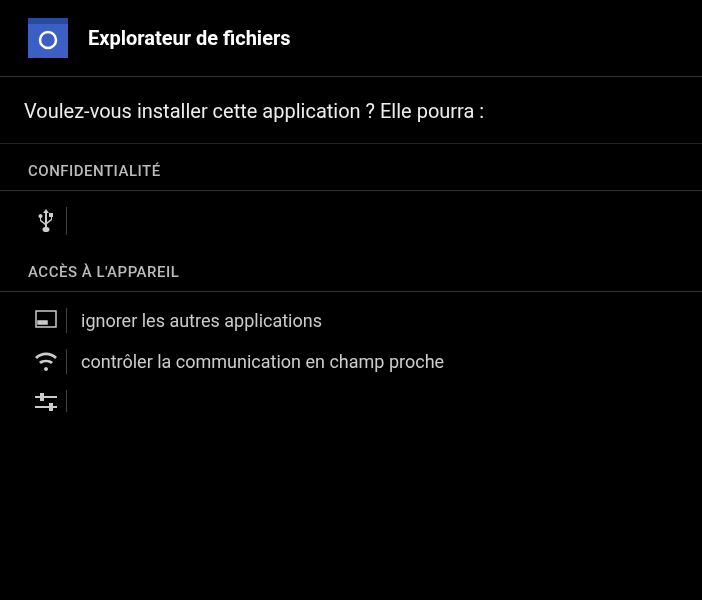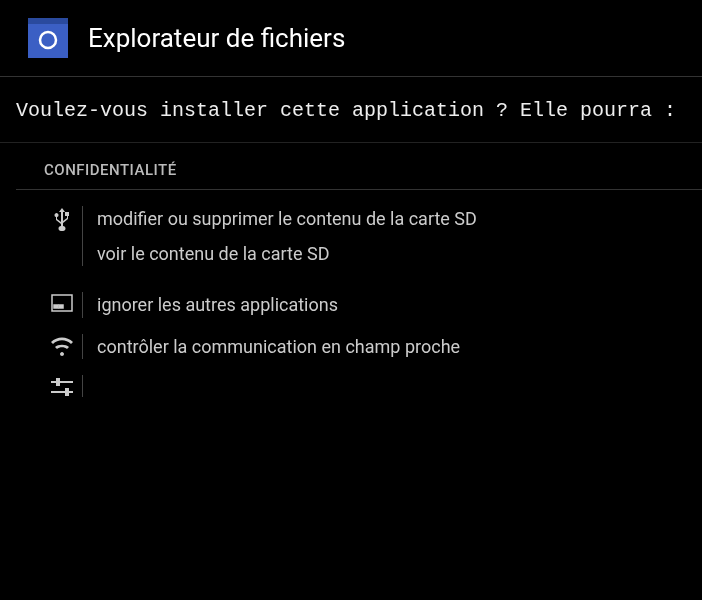--- a/index.html
+++ b/index.html
@@ -40,32 +40,31 @@
       height: 6px;
       background: #2a4a9e;
     }
     .app-icon svg {
       position: relative;
       z-index: 1;
       margin-top: 3px;
     }
     .app-title {
       color: #fff;
-      font-size: 26px;
-      font-weight: 400;
+      font-size: 20px;
+      font-weight: 700;
     }
     .prompt {
-      padding: 22px 16px 20px 16px;
+      padding: 22px 16px 20px 24px;
       color: #eee;
       font-size: 20px;
       border-bottom: 1px solid #222;
-      font-family: Liberation Mono, monospace;
     }
     .section {
-      padding: 0 0 10px 16px;
+      padding: 0 0 10px 0;
     }
     .section-header {
       color: #bbb;
       font-size: 15px;
       font-weight: 500;
       letter-spacing: 0.5px;
       padding: 18px 28px 10px 28px;
       border-bottom: 1px solid #333;
     }
     .perm-row {
@@ -114,28 +113,25 @@
 
 <div class="section">
   <div class="section-header">CONFIDENTIALITÉ</div>
   <div class="perm-row">
     <div class="perm-icon">
       <svg width="20" height="26" viewBox="0 0 20 26" fill="#ccc">
         <path d="M10 0 L13 4 L11 4 L11 13 L15 10 L15 8 L13 8 L13 4 L17 4 L17 8 L16 8 L16 11 L11 15 L11 18 C12.5 18 13.5 19 13.5 20.5 C13.5 22 12.5 23 11 23 L9 23 C7.5 23 6.5 22 6.5 20.5 C6.5 19 7.5 18 9 18 L9 16 L4 12 L4 9 C3 9 2.5 8 2.5 7 C2.5 6 3.5 5 4.5 5 C5.5 5 6.5 6 6.5 7 C6.5 8 6 9 5 9 L5 11 L9 14 L9 4 L7 4 Z"></path>
       </svg>
     </div>
     <div class="perm-divider"></div>
-    <div class="perm-text">
-      <div>modifier ou supprimer le contenu de la carte SD</div>
-      <div>voir le contenu de la carte SD</div>
-    </div>
   </div>
 </div>
 
 <div class="section">
+  <div class="section-header">ACCÈS À L'APPAREIL</div>
 
   <div class="perm-row">
     <div class="perm-icon">
       <svg width="22" height="18" viewBox="0 0 22 18" fill="none" stroke="#ccc" stroke-width="1.5">
         <rect x="1" y="1" width="20" height="16"></rect>
         <rect x="3" y="11" width="4" height="3" fill="#ccc"></rect>
         <rect x="8" y="11" width="4" height="3" fill="#ccc"></rect>
       </svg>
     </div>
     <div class="perm-divider"></div>

